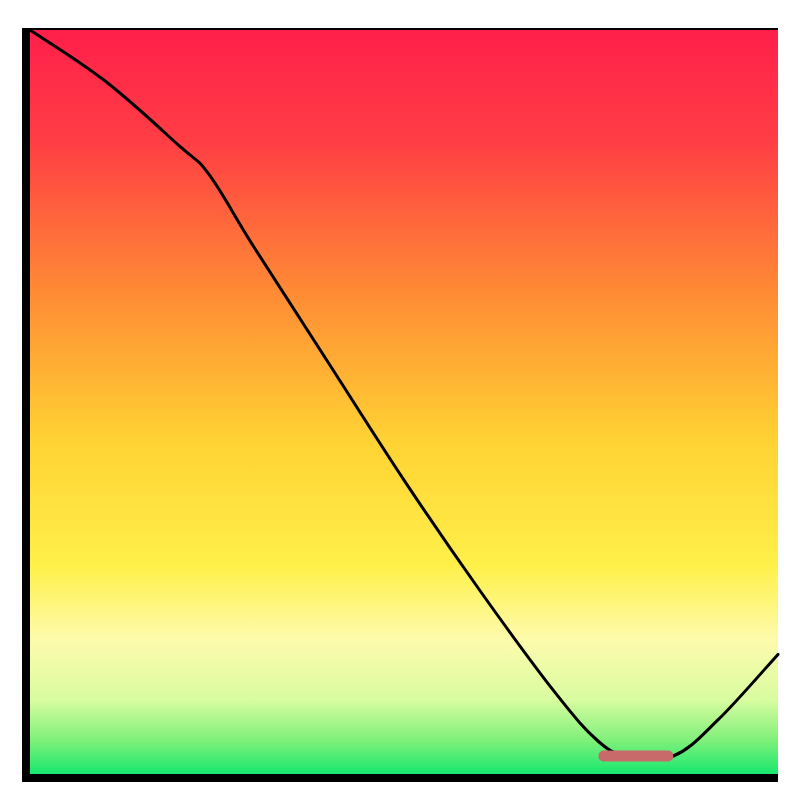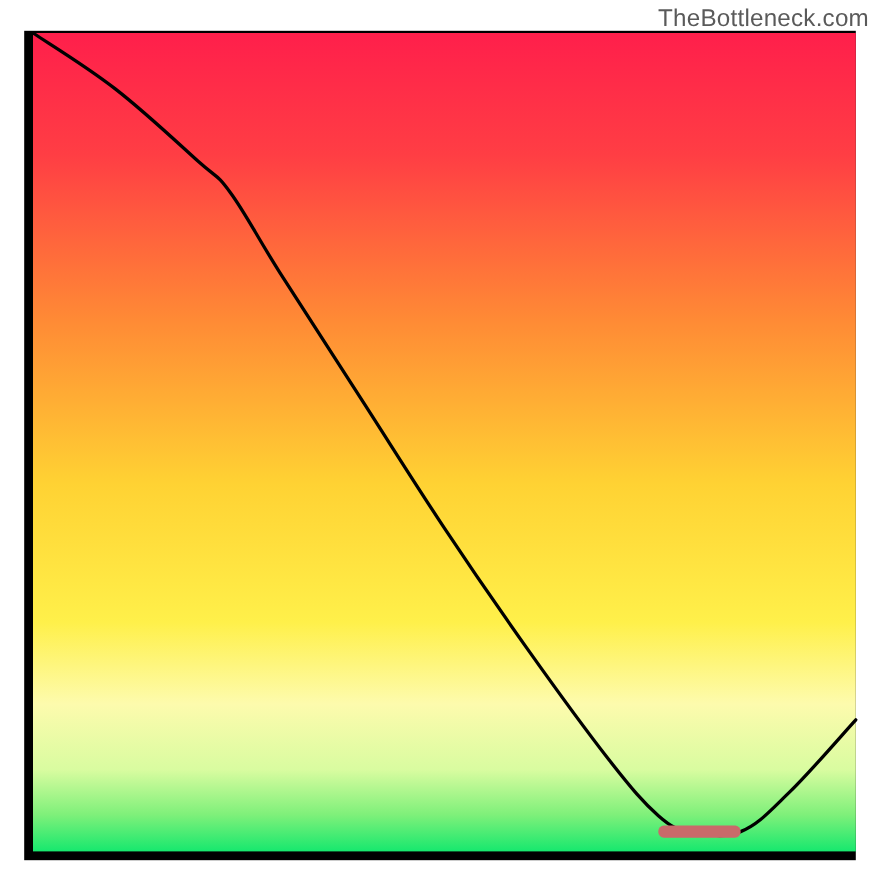--- a/index.html
+++ b/index.html
@@ -49,14 +49,13 @@
     </defs>
 
     <rect id="outer-black" fill="#000000" x="22" y="28" width="756" height="754"></rect>
 
     <rect id="plot-area" x="30" y="30" width="748" height="744" fill="url(#bg-grad)"></rect>
 
     <path id="curve" fill="none" stroke="#000000" stroke-width="3" stroke-linecap="round" stroke-linejoin="round" d="M 30.0 30.0 C 43.5 39.1, 77.9 59.9, 104.8 80.8 C 131.7 101.7, 160.8 129.2, 179.6 146.2 C 198.4 163.1, 196.1 156.9, 209.5 175.2 C 223.0 193.5, 232.9 213.8, 254.4 247.8 C 275.9 281.8, 302.3 322.1, 329.2 364.0 C 356.1 405.8, 377.1 439.6, 404.0 480.1 C 430.9 520.6, 451.9 551.1, 478.8 589.0 C 505.7 626.9, 532.1 663.2, 553.6 690.7 C 575.1 718.1, 585.0 729.7, 598.5 741.5 C 611.9 753.2, 614.9 753.4, 628.4 756.0 C 641.9 758.6, 657.1 762.5, 673.3 756.0 C 689.4 749.5, 699.3 738.0, 718.2 719.7 C 737.0 701.4, 767.2 666.1, 778.0 654.4"></path>
 
     <rect id="hilite" rx="5" ry="5" x="598.48" y="750.5" width="74.79999999999995" height="11" fill="#c96a6a"></rect>
   </svg>
-  <div class="watermark">TheBottleneck.com</div>
 </div>
 
 </body></html>

